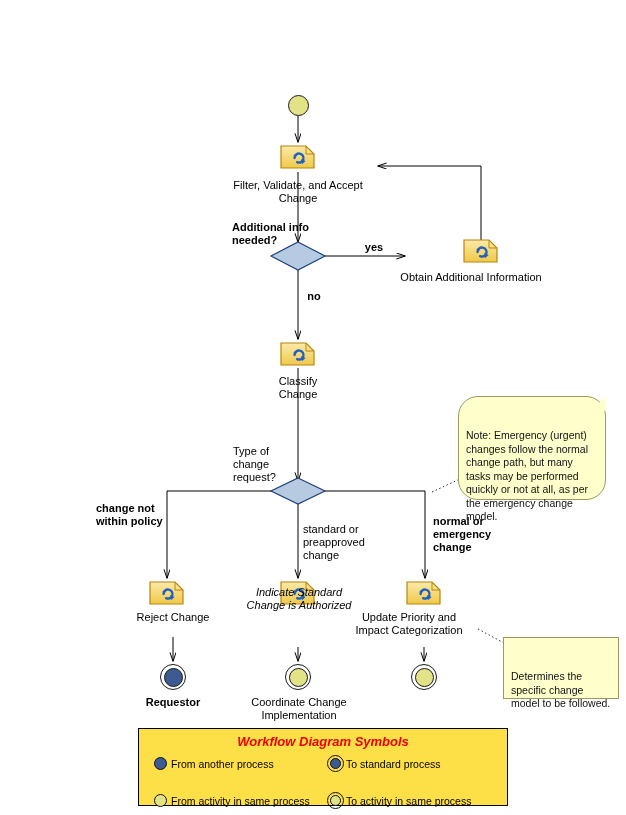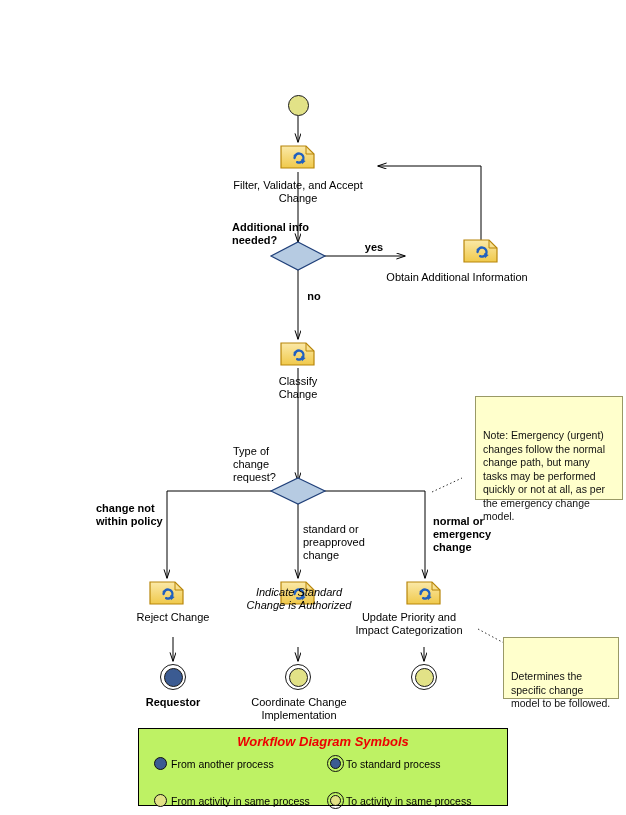--- a/index.html
+++ b/index.html
@@ -78,21 +78,21 @@
     top: 0; right: 0;
     width: 0; height: 0;
     border-left: 14px solid transparent;
     border-bottom: 14px solid #ffffcc;
   }
 
   
   .legend {
     position: absolute;
     border: 1.5px solid #000000;
-    background: #bef264;
+    background: #fde047;
     box-sizing: border-box;
   }
   .legend-title {
     text-align: center;
     color: #ee0000;
     font-weight: bold;
     font-style: italic;
     font-size: 13px;
     margin-top: 5px;
     margin-bottom: 6px;
@@ -248,21 +248,21 @@
   <div class="lbl" style="left:208px; top:179px; width:180px;">Filter, Validate, and Accept
 Change</div>
 
   <div class="lbl left bold" style="left:213px; top:221px; width:90px;margin-left:19px;">Additional info
 needed?</div>
 
   <div class="lbl bold" style="left:352px; top:241px; width:44px;">yes</div>
 
   <div class="lbl bold" style="left:302px; top:290px; width:24px;">no</div>
 
-  <div class="lbl" style="left:374px; top:271px; width:166px;">Obtain Additional Information</div>
+  <div class="lbl" style="left:388px; top:271px; width:166px;">Obtain Additional Information</div>
 
   <div class="lbl" style="left:258px; top:375px; width:80px;">Classify
 Change</div>
 
   <div class="lbl left" style="left:233px; top:445px; width:66px;">Type of
 change
 request?</div>
 
   <div class="lbl left bold" style="left:96px; top:502px; width:92px;">change not
 within policy</div>
@@ -283,21 +283,21 @@
   <div class="lbl" style="left:344px; top:611px; width:130px;">Update Priority and
 Impact Categorization</div>
 
   <div class="lbl bold" style="left:128px; top:696px; width:90px;">Requestor</div>
 
   <div class="lbl" style="left:240px; top:696px; width:118px;">Coordinate Change
 Implementation</div>
 
   <div class="lbl" style="left:372px; top:696px; width:106px;margin-top:31px;">Assess Change</div>
 
-  <div class="note" style="left:475px; top:396px; width:148px; height:104px;">
+  <div class="note" style="left:458px; top:396px; width:148px; height:104px;border-radius:20px;">
     <div class="foldtri"></div>
     <span>Note: Emergency (urgent) changes follow the normal change path, but many tasks may be performed quickly or not at all, as per the emergency change model.</span>
   </div>
 
   <div class="note" style="left:503px; top:637px; width:116px; height:62px;">
     <div class="foldtri"></div>
     <span>Determines the specific change model to be followed.</span>
   </div>
 
   <div class="legend" style="left:138px; top:728px; width:370px; height:78px;">

